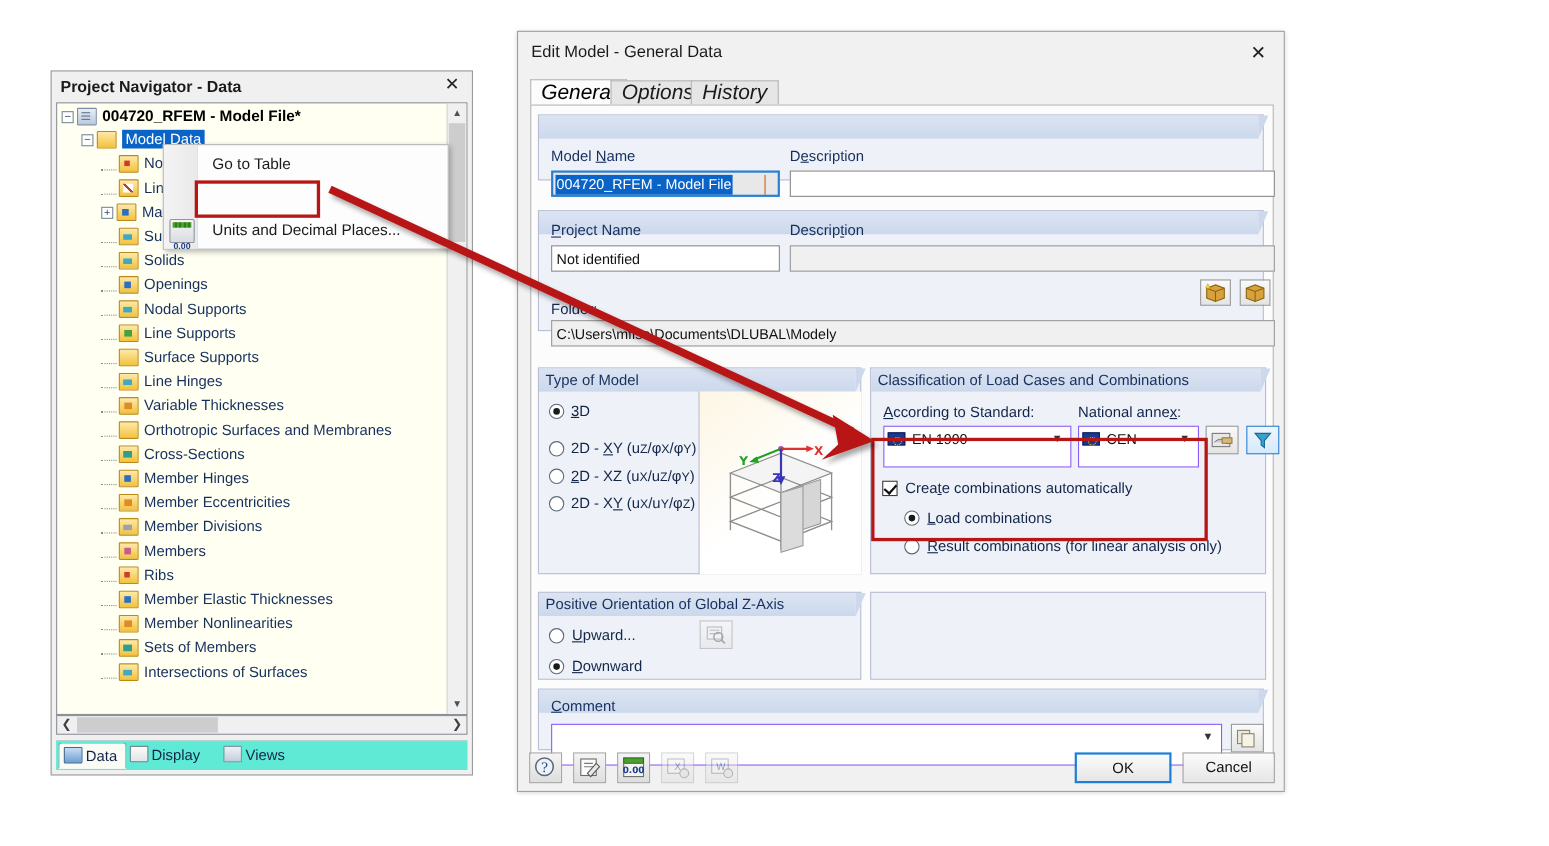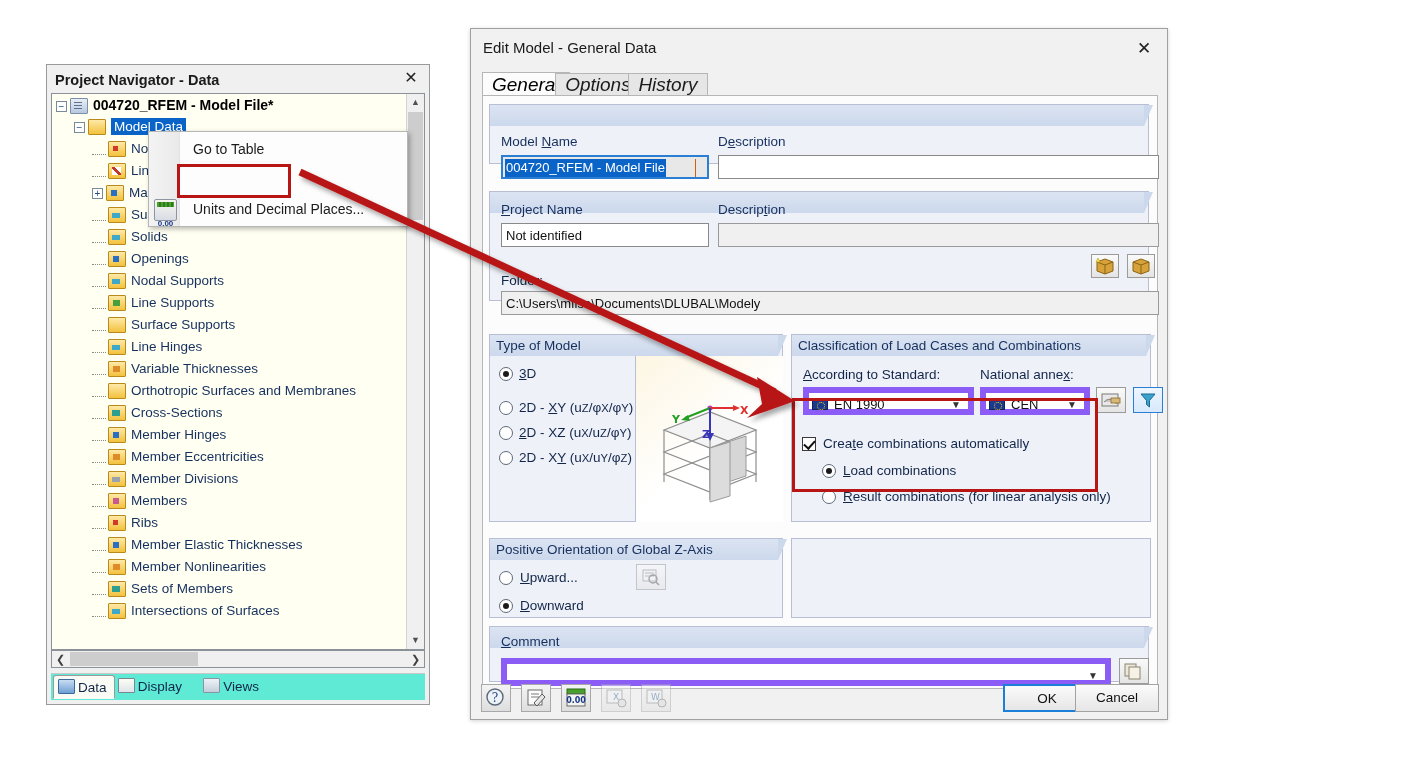--- a/index.html
+++ b/index.html
@@ -137,21 +137,21 @@
       background:#fff;border:1px solid #5e6a78;box-sizing:border-box;cursor:pointer;}
   .radio.on:after{content:"";position:absolute;left:3px;top:3px;width:6px;height:6px;
       border-radius:50%;background:#1a1a1a;}
   .check{position:absolute;width:14px;height:14px;background:#fff;border:1px solid #3a3a3a;
       box-sizing:border-box;cursor:pointer;}
   .check.on:after{content:"";position:absolute;left:3px;top:0px;width:5px;height:9px;
       border:solid #111;border-width:0 2px 2px 0;transform:rotate(42deg);}
   .rlbl{position:absolute;font-size:13.5px;color:#12264a;}
 
   
-  .combo{position:absolute;height:28px;background:#fff;border:6px solid #8b5cf6;
+  .combo{position:absolute;height:38px;background:#fff;border:1px solid #8b5cf6;
       box-sizing:border-box;cursor:pointer;}
   .combo .ctext{position:absolute;left:25px;top:0;line-height:24px;font-size:13px;color:#111;}
   .combo .carrow{position:absolute;right:7px;top:0;line-height:24px;font-size:10px;color:#333;}
   .euflag{position:absolute;left:3px;top:5px;width:16px;height:12px;background:#1a3a8e;
       border:1px solid #0d2060;box-sizing:border-box;}
   .euflag:after{content:"";position:absolute;left:4px;top:2.5px;width:6px;height:6px;
       border-radius:50%;border:1.5px dotted #f5d020;}
 
   .btn-sm{position:absolute;background:linear-gradient(#fafafa,#e4e4e4);
       border:1px solid #9a9a9a;box-sizing:border-box;cursor:pointer;}
@@ -163,21 +163,21 @@
   #redbox-ctx{position:absolute;border:3px solid #b81515;box-sizing:border-box;pointer-events:none;}
 
   
   #modelpic{position:absolute;background:linear-gradient(140deg,#fdf6e3 0%,#ffffff 55%);
       border-left:1px solid #b9bed4;box-sizing:border-box;overflow:hidden;}
 
   
   .bigbtn{position:absolute;height:28px;line-height:26px;text-align:center;font-size:13.5px;
       background:linear-gradient(#fbfbfb,#e6e6e6);border:1px solid #a2a2a2;
       box-sizing:border-box;cursor:pointer;color:#111;}
-  .bigbtn.primary{border:2px solid #1a7fd8;margin-left:26px;}
+  .bigbtn.primary{border:2px solid #1a7fd8;}
   .tbtn{position:absolute;width:30px;height:28px;background:linear-gradient(#f4f4f4,#dedede);
       border:1px solid #a8a8a8;box-sizing:border-box;cursor:pointer;}
   .tbtn.dim{opacity:.45;}
 </style>
 </head>
 <body>
 
 <div id="navigator">
   <div id="nav-title">Project Navigator - Data</div>
   <div id="nav-close">✕</div>

